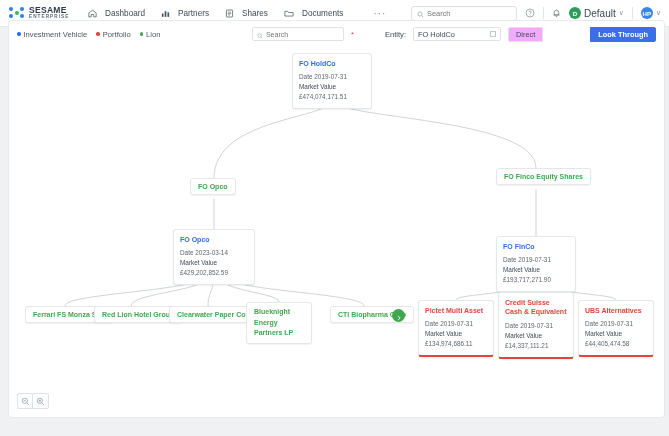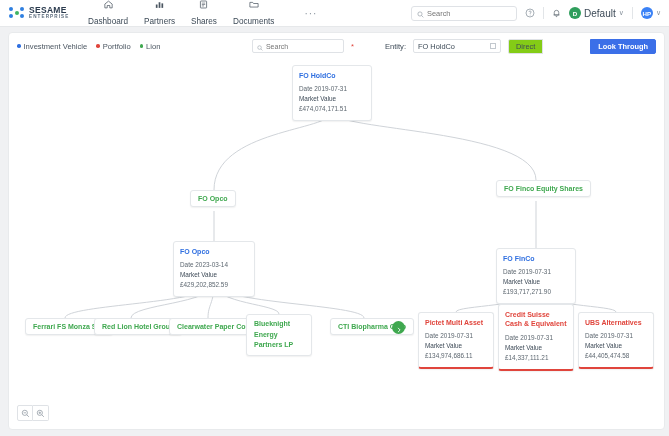--- a/index.html
+++ b/index.html
@@ -23,21 +23,21 @@
   .d1 { left: 0; top: 1px; background: #2f7fe0; }
   .d2 { left: 0; top: 8px; background: #2f7fe0; }
   .d3 { left: 6px; top: 5px; background: #3fb463; }
   .d4 { left: 11px; top: 1px; background: #2f7fe0; }
   .d5 { left: 11px; top: 8px; background: #2f7fe0; }
   .brand-text { line-height: 1; }
   .brand-name { font-size: 8.5px; font-weight: bold; color: #2b3b4e; letter-spacing: .3px; }
   .brand-sub { font-size: 4.6px; font-weight: bold; color: #5b6b7c; letter-spacing: 1.1px; margin-top: 1px; }
 
   .navitems { display: flex; align-items: center; gap: 16px; margin-left: 6px; }
-  .navitem { display: flex; align-items: center; gap: 8px; font-size: 8.2px; color: #3d4a57; cursor: pointer; flex-direction: column; }
+  .navitem { display: flex; align-items: center; gap: 8px; font-size: 8.2px; color: #3d4a57; cursor: pointer; }
   .navitem svg { display: block; }
   .navdots { font-size: 10px; color: #8a949e; letter-spacing: 1px; margin-left: 14px; cursor: pointer; }
 
   .nav-right { margin-left: auto; display: flex; align-items: center; gap: 8px; padding-right: 8px; }
   .searchbox {
     width: 106px; height: 15px; border: 1px solid #dfe2e6; border-radius: 3px;
     display: flex; align-items: center; gap: 3px; padding: 0 5px; background:#fff;
   }
   .searchbox input {
     border: 0; outline: 0; font-size: 7.4px; color: #9aa2ab; width: 100%;
@@ -48,21 +48,21 @@
   .user-chip { display: flex; align-items: center; gap: 3px; cursor: pointer; }
   .avatar { width: 12px; height: 12px; border-radius: 50%; color: #fff;
     font-size: 6.2px; font-weight: bold; display: flex; align-items: center; justify-content: center; }
   .av-green { background: #2f9e5c; }
   .av-blue { background: #3b82f6; }
   .chiplabel { font-size: 10px; color: #3d4a57; }
   .caret { font-size: 7px; color: #8a949e; }
 
   
   .panel {
-    position: absolute; left: 8px; top: 32px; width: 657px; height: 398px;
+    position: absolute; left: 8px; top: 20px; width: 657px; height: 398px;
     background: #ffffff; border-radius: 4px; border: 1px solid #e8eaec;
   }
   .toolbar { height: 26px; display: flex; align-items: center; padding: 0 8px; }
   .legend { display: flex; align-items: center; gap: 9px; }
   .legend-item { display: flex; align-items: center; gap: 3px; font-size: 7.6px; color: #4a5560; }
   .ldot { width: 3.5px; height: 3.5px; border-radius: 50%; }
   .ldot.iv { background: #2f6fe0; }
   .ldot.pf { background: #e0453c; }
   .ldot.as { background: #3fa84f; }
 
@@ -71,21 +71,21 @@
     display: flex; align-items: center; gap: 3px; padding: 0 4px; }
   .tsearch input { border: 0; outline: 0; font-size: 7px; color: #a6adb5; width: 100%;
     font-family: "Liberation Sans", sans-serif; background: transparent; }
   .entity-label { font-size: 7.6px; color: #3d4a57; margin-left: 24px; }
   .req { color: #e0453c; font-size: 7.6px; }
   .entity-select { width: 88px; height: 14px; border: 1px solid #dfe2e6; border-radius: 2px;
     display: flex; align-items: center; padding: 0 4px; font-size: 7.4px; color: #3d4a57; cursor: pointer; }
   .entity-select .sq { margin-left: auto; width: 6px; height: 6px; border: 1px solid #c2c8ce; }
   .segbtn { height: 15px; display: flex; align-items: center; padding: 0 7px; font-size: 7.4px;
     border: 1px solid #dfe2e6; cursor: pointer; }
-  .seg-left { border-radius: 2px 0 0 2px; background: #84cc16; color: #3d4a57; text-align: center; }
+  .seg-left { border-radius: 2px 0 0 2px; background: #f0abfc; color: #3d4a57; text-align: center; }
   .seg-right { border-radius: 0 2px 2px 0; background: #3b6fe8; color: #fff; border-color: #3b6fe8; font-weight: bold; margin-left: 40px; }
 
   
   .canvas { position: absolute; left: 0; top: 26px; width: 655px; height: 345px; overflow: hidden; }
   .canvas svg.links { position: absolute; left: 0; top: 0; }
 
   .node { position: absolute; background: #fff; border: 1px solid #e4e7ea;
     border-radius: 3px; box-shadow: 0 1px 1.5px rgba(0,0,0,.06); }
   .node-pill { display: flex; align-items: center; justify-content: center; padding: 4px 7px; }
   .pill-label { font-size: 7px; color: #3fa84f; font-weight: bold; white-space: nowrap; }

